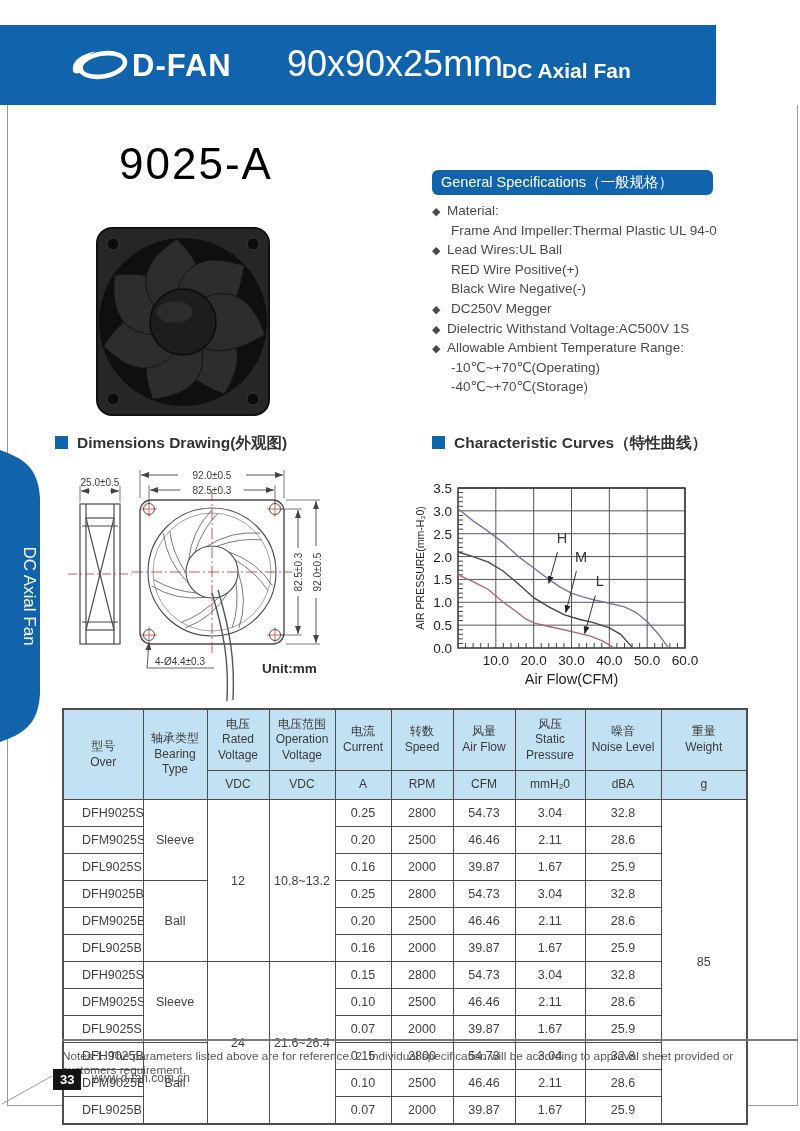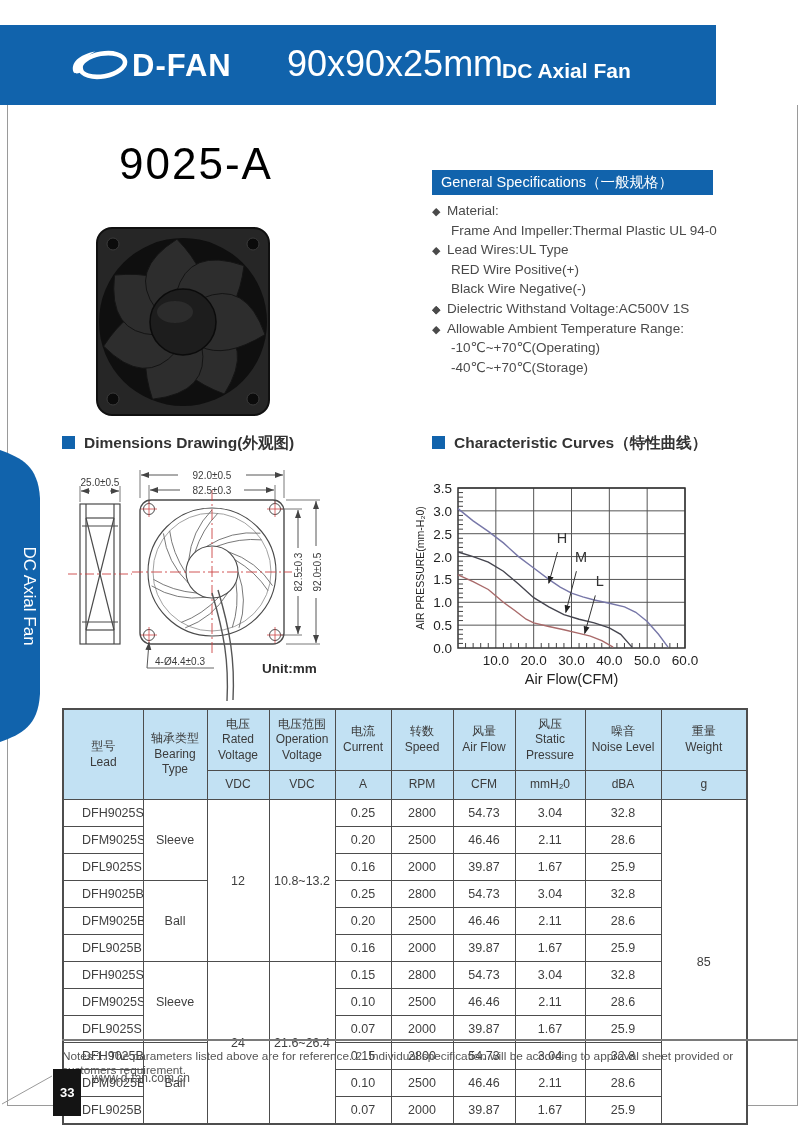--- a/index.html
+++ b/index.html
@@ -16,51 +16,51 @@
               border-left:1px solid #9a9a9a;border-right:1px solid #9a9a9a;border-bottom:1px solid #9a9a9a;}
   .corner-svg{position:absolute;left:0;top:1066px;}
   
   .side-tab{position:absolute;left:0;top:446px;}
   
   .model-title{position:absolute;left:116px;top:136px;margin:3px;font-size:44px;font-weight:500;
                letter-spacing:2px;color:#000000;}
   .fan-photo{position:absolute;left:93px;top:213px;}
   
   .gs-title{position:absolute;left:432px;top:170px;width:281px;height:25px;background:#1163ac;
-            color:#fff;font-size:14.5px;line-height:25px;padding-left:9px;box-sizing:border-box;}
+            color:#fff;font-size:14.5px;line-height:25px;padding-left:9px;box-sizing:border-box;border-radius:6px;}
   .gs-list{position:absolute;left:432px;top:201px;width:330px;font-size:13.5px;color:#4a4a4a;
            line-height:19.6px;}
   .gs-line{position:relative;padding-left:15px;}
   .gs-line.c{padding-left:19px;}
   .gs-line .diamond{position:absolute;left:0;top:1px;font-size:11px;color:#4a4a4a;}
   
   .sec-title{position:absolute;font-size:15.5px;font-weight:600;color:#333;}
   .sec-title .sq{display:inline-block;width:13px;height:13px;background:#1163ac;margin-right:9px;
                  vertical-align:-1px;}
-  .st-dims{left:62px;top:433px;}
+  .st-dims{left:55px;top:433px;}
   .st-curves{left:432px;top:433px;}
   .st-specs{left:62px;top:683px;margin-top:35px;}
   .dim-svg{position:absolute;left:52px;top:458px;}
   .curve-svg{position:absolute;left:413px;top:466px;}
   svg text{font-family:"Liberation Sans","DejaVu Sans",sans-serif;}
   
   #spec-table{position:absolute;left:62px;top:708px;width:684px;border-collapse:collapse;
               table-layout:fixed;border:2px solid #4d4d4d;}
   #spec-table th,#spec-table td{border:1px solid #4d4d4d;overflow:hidden;}
   #spec-table thead th{background:#c2e1f3;font-weight:400;font-size:12px;color:#3b3b3b;
                        line-height:1.3;text-align:center;}
   #spec-table tr.h1 th{height:58px;}
   #spec-table tr.h2 th{height:26px;margin-left:42px;}
   #spec-table td{height:24px;font-size:12.5px;color:#3f3f3f;text-align:center;background:#fff;}
   #spec-table td.model{text-align:left;padding-left:18px;}
   
   .sep-line{position:absolute;left:62px;top:1039px;width:736px;height:2px;background:#7a7a7a;}
   .notes{position:absolute;left:62px;top:1049px;width:710px;font-size:11.8px;color:#555;}
   .pageno{position:absolute;left:53px;top:1069px;background:#141414;color:#fff;font-size:13px;
-          font-weight:bold;padding:16px 7px;}
+          font-weight:bold;padding:3px 7px;}
   .site{position:absolute;left:92px;top:1071px;font-size:12px;color:#555;}
 </style>
 </head>
 <body>
 
 <div class="page">
 
   <div class="header-bar">
     <svg class="logo-svg" width="58" height="44" viewBox="0 0 64 44">
       <ellipse cx="36" cy="22" rx="25" ry="12.5" fill="none" stroke="#fff" stroke-width="5" transform="rotate(-10 36 22)"></ellipse>
@@ -99,24 +99,25 @@
     <circle cx="20" cy="31" r="6" fill="#0b0b0b" stroke="#3a3a3a"></circle>
     <circle cx="160" cy="31" r="6" fill="#0b0b0b" stroke="#3a3a3a"></circle>
     <circle cx="20" cy="186" r="6" fill="#0b0b0b" stroke="#3a3a3a"></circle>
     <circle cx="160" cy="186" r="6" fill="#0b0b0b" stroke="#3a3a3a"></circle>
   </svg>
 
   <div class="gs-title">General Specifications（一般规格）</div>
   <div class="gs-list" id="gs-list">
       <div class="gs-line b"><span class="diamond">◆</span><span>Material:</span></div>
       <div class="gs-line c"><span>Frame And Impeller:Thermal Plastic UL 94-0</span></div>
-      <div class="gs-line b"><span class="diamond">◆</span><span>Lead Wires:UL Type</span></div>
+      <div class="gs-line b"><span class="diamond">◆</span><span>Lead Wires:UL Ball</span></div>
       <div class="gs-line c"><span>RED Wire Positive(+)</span></div>
       <div class="gs-line c"><span>Black Wire Negative(-)</span></div>
       <div class="gs-line b"><span class="diamond">◆</span></div>
+      <div class="gs-line c"><span>DC250V Megger</span></div>
       <div class="gs-line b"><span class="diamond">◆</span><span>Dielectric Withstand Voltage:AC500V 1S</span></div>
       <div class="gs-line b"><span class="diamond">◆</span><span>Allowable Ambient Temperature Range:</span></div>
       <div class="gs-line c"><span>-10℃~+70℃(Operating)</span></div>
       <div class="gs-line c"><span>-40℃~+70℃(Storage)</span></div>
     </div>
 
   <div class="sec-title st-dims">
     <span class="sq"></span><span>Dimensions Drawing(外观图)</span>
   </div>
   <div class="sec-title st-curves">
@@ -328,21 +329,21 @@
         <col style="width: 62px;">
         <col style="width: 62px;">
         <col style="width: 70px;">
         <col style="width: 76px;">
         <col style="width: 86px;">
       </colgroup>
       <thead>
         <tr class="h1">
           <th rowspan="2">
             <div>型号</div>
-            <div>Lead</div>
+            <div>Over</div>
           </th>
           <th rowspan="2">
             <div>轴承类型</div>
             <div>Bearing Type</div>
           </th>
           <th>
             <div>电压</div>
             <div>Rated Voltage</div>
           </th>
           <th>

